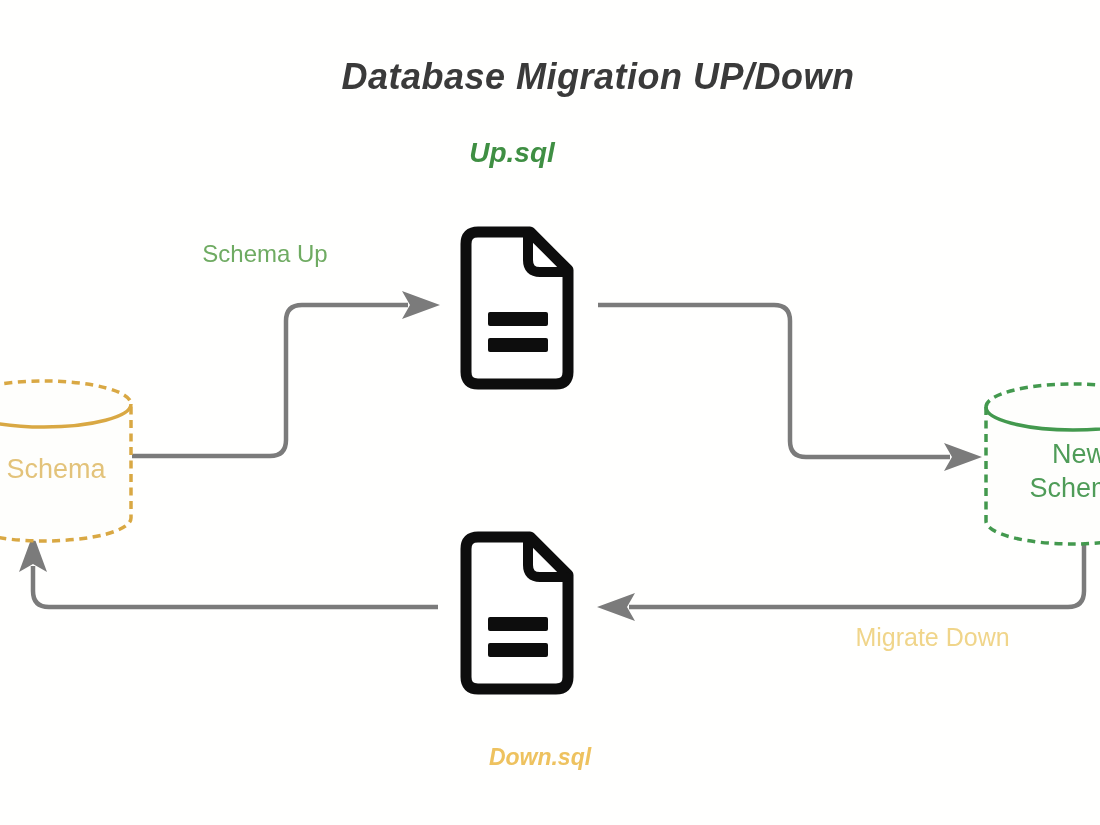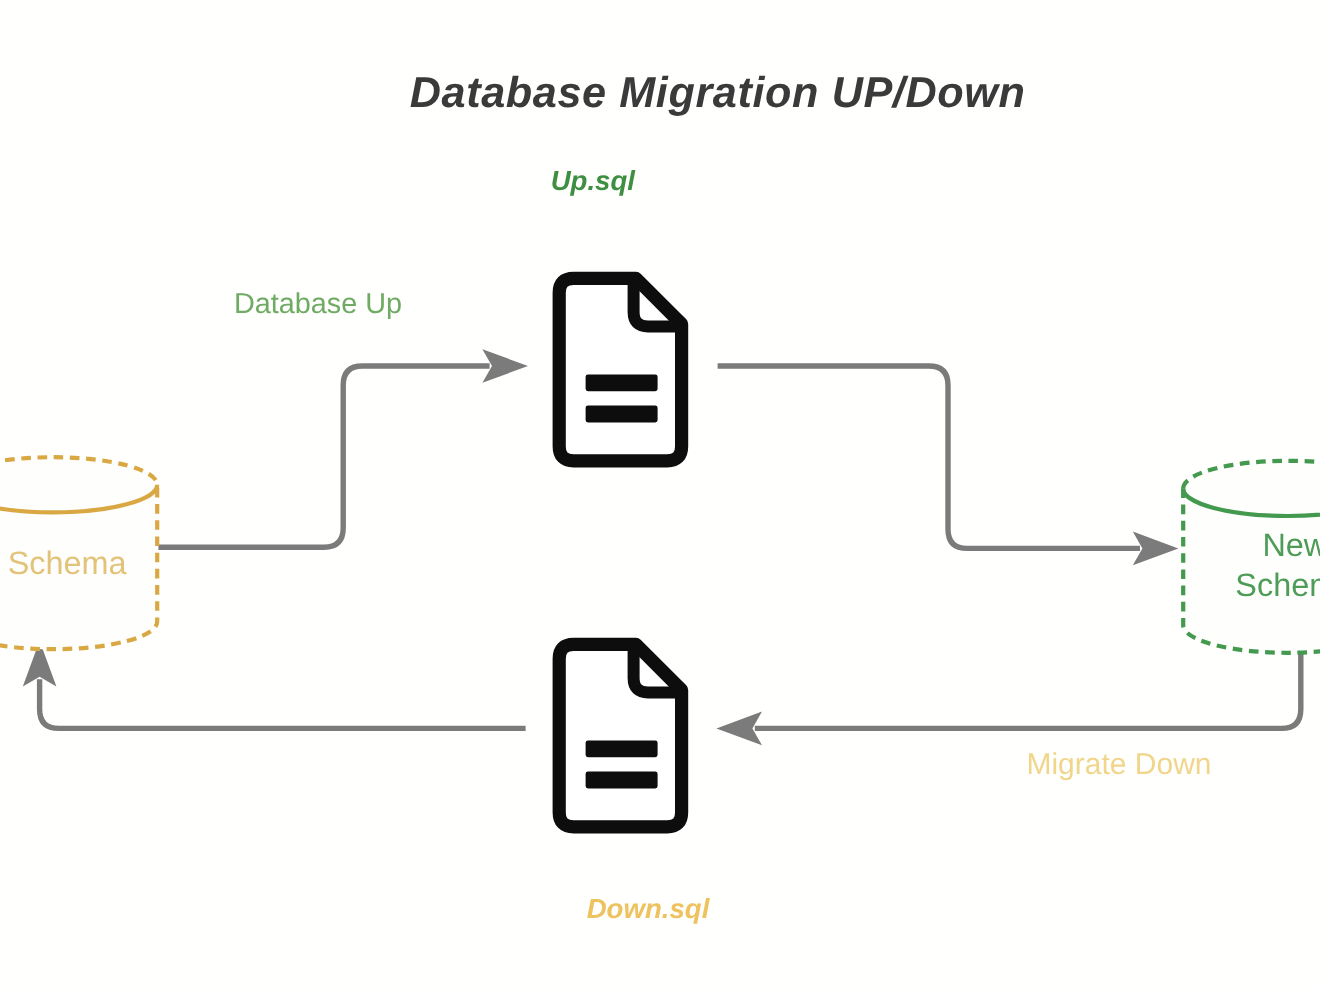--- a/index.html
+++ b/index.html
@@ -15,22 +15,22 @@
     overflow: hidden;
     background: var(--background, #fffffe);
   }
   .label { position: absolute; text-align: center; white-space: nowrap; }
   .title {
     top: 56px; left: 0; width: 1100px;
     font-size: 36px; font-weight: bold; font-style: italic;
     color: var(--ink); letter-spacing: 0.5px; padding-left: 48px;
   }
   .up-sql {
-    top: 137px; left: 344px; width: 300px;
-    font-size: 23px; font-weight: bold; font-style: italic;
+    top: 137px; left: 362px; width: 300px;
+    font-size: 28px; font-weight: bold; font-style: italic;
     color: var(--green_dark);
   }
   .migrate-up {
     top: 240px; left: 140px; width: 250px;
     font-size: 24px; color: var(--green_mid);
   }
   .migrate-down {
     top: 623px; left: 805px; width: 255px;
     font-size: 25px; color: var(--yellow_light);
   }
@@ -105,21 +105,21 @@
 
   <svg style="left:452px;top:529px" width="130" height="168" viewBox="0 0 130 168">
     <path class="doc-outline" d="M 78,8 H 26 Q 14,8 14,20 V 148 Q 14,160 26,160 H 104 Q 116,160 116,148 V 46 Z"></path>
     <path class="doc-fold" d="M 76,10 V 36 Q 76,48 88,48 H 114"></path>
     <rect class="doc-bar" x="36" y="88" width="60" height="14" rx="2"></rect>
     <rect class="doc-bar" x="36" y="114" width="60" height="14" rx="2"></rect>
   </svg>
 
   <div class="label title">Database Migration UP/Down</div>
   <div class="label up-sql">Up.sql</div>
-  <div class="label migrate-up">Database Up</div>
+  <div class="label migrate-up">Schema Up</div>
   <div class="label down-sql">Down.sql</div>
   <div class="label migrate-down">Migrate Down</div>
   <div class="label schema-label">Schema</div>
   <div class="label new-schema-label">
     <span>New</span>
     <span>Schema</span>
   </div>
 
 </div>
 

